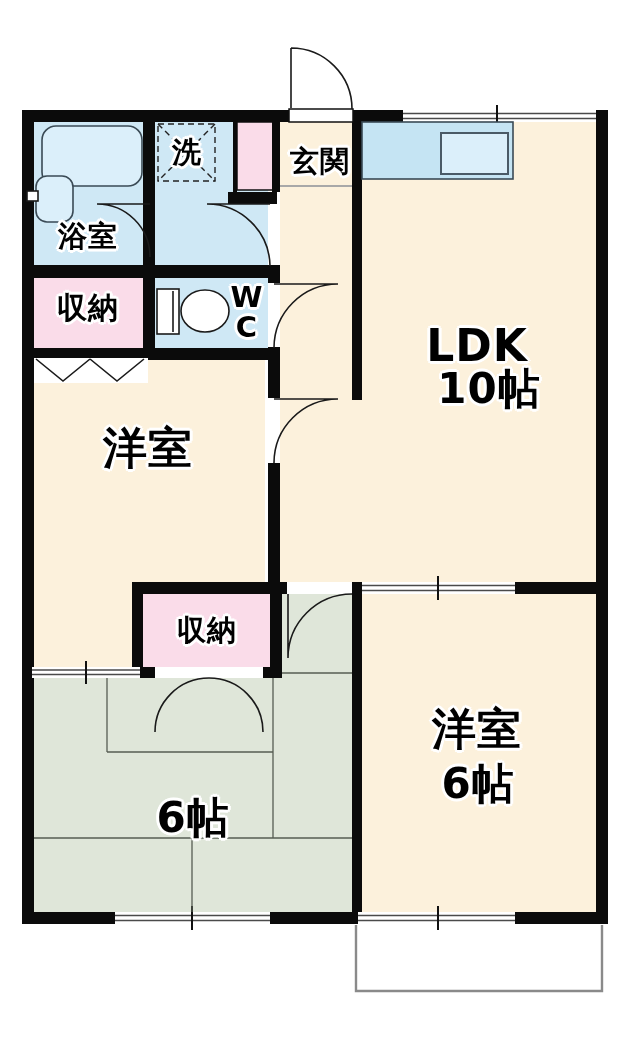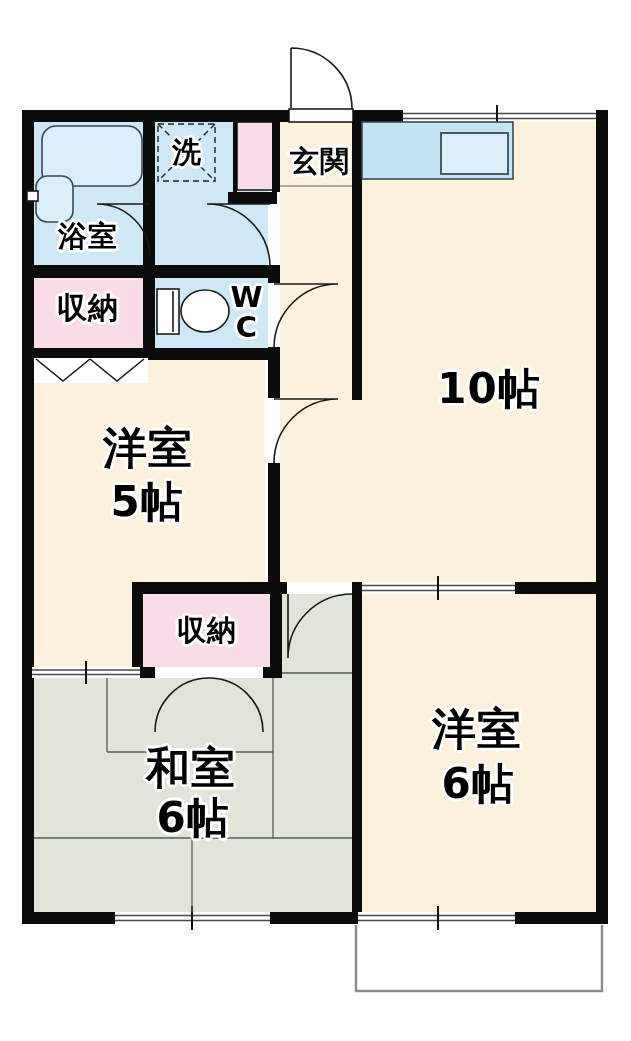--- a/index.html
+++ b/index.html
@@ -171,21 +171,20 @@
 </svg>
 
   <div class="lbl small" style="left:88px;top:236px">浴室</div>
   <div class="lbl small" style="left:187px;top:152px">洗</div>
   <div class="lbl small" style="left:320px;top:161px">玄関</div>
   <div class="lbl small" style="left:247px;top:312px">
       <span style="display:block">W</span>
       <span style="display:block">C</span>
     </div>
   <div class="lbl small" style="left:88px;top:308px;font-size:30px">収納</div>
+  <div class="lbl big" style="left:477px;top:346px">LDK</div>
   <div class="lbl size" style="left:489px;top:389px">10帖</div>
   <div class="lbl big" style="left:148px;top:448px">洋室</div>
-  <div class="lbl size" style="left:147px;top:502px">5帖</div>
   <div class="lbl small" style="left:207px;top:630px">収納</div>
-  <div class="lbl big" style="left:191px;top:768px">和室</div>
   <div class="lbl size" style="left:193px;top:818px">6帖</div>
   <div class="lbl big" style="left:477px;top:729px">洋室</div>
   <div class="lbl size" style="left:478px;top:784px">6帖</div>
 </div>
 
 </body></html>

